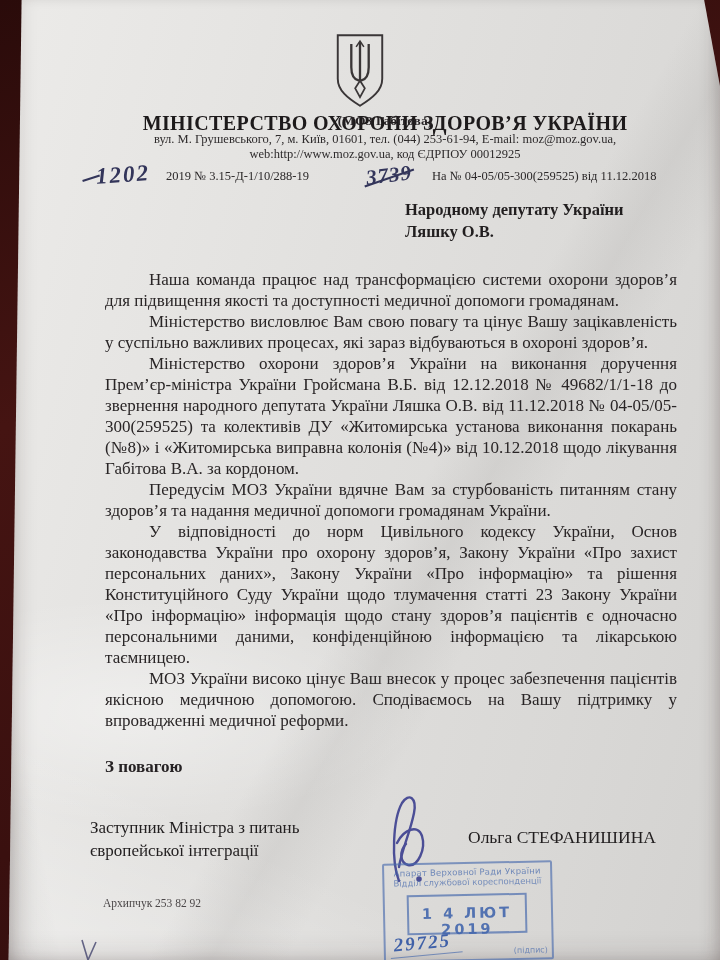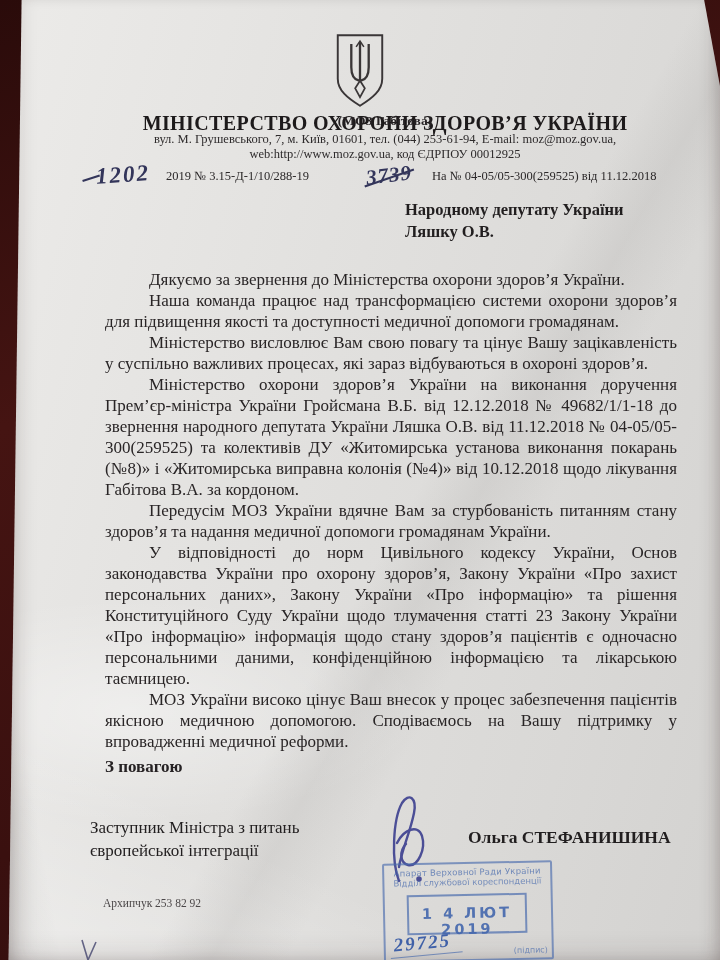--- a/index.html
+++ b/index.html
@@ -35,21 +35,21 @@
   .ref-out{left:166px;top:169px;font-size:12.5px;color:#2b2829;}
   .hw-3739{left:366px;top:163px;font-size:21px;font-weight:bold;transform:rotate(-7deg);letter-spacing:1px;}
   .hw-3739 .strike{position:absolute;left:-3px;top:14px;width:52px;height:2px;background:#33355a;transform:rotate(-12deg);}
   .ref-in{left:432px;top:169px;font-size:12.5px;color:#2b2829;}
   .addressee{left:405px;top:199px;font-weight:bold;font-size:16.5px;line-height:22px;color:#211e1f;}
   .salutation{left:105px;top:246px;width:570px;text-align:center;font-weight:bold;font-size:17.5px;color:#211e1f;}
   .body-text{left:105px;top:269px;width:572px;font-size:17px;line-height:21px;text-align:justify;color:#292526;}
   .body-text p{margin:0;text-indent:44px;}
   .closing{left:105px;top:757px;font-weight:bold;font-size:17px;}
   .sig-title{left:90px;top:816px;font-weight:normal;font-size:17px;line-height:23px;color:#211e1f;}
-  .sig-name{left:468px;top:827px;font-weight:bold;font-size:17.5px;color:#211e1f;}
+  .sig-name{left:468px;top:827px;font-weight:normal;font-size:17.5px;color:#211e1f;}
   .executor{left:103px;top:897px;font-size:11.5px;color:#4c4849;}
   .signature-ink{left:383px;top:791px;}
   .stamp{
     left:383px;top:862px;width:166px;height:95px;
     border:2px solid rgba(74,108,174,.65);border-radius:2px;
     transform:rotate(-1.2deg);color:#4a6cae;
     font-family:"DejaVu Sans", sans-serif;
   }
   .stamp-l1{position:absolute;top:3px;left:0;width:100%;text-align:center;font-size:8.5px;opacity:.75;letter-spacing:.2px;}
   .stamp-l2{position:absolute;top:13px;left:0;width:100%;text-align:center;font-size:8.5px;opacity:.7;}
@@ -94,21 +94,20 @@
     </div>
     <div class="abs ref-in">На № 04-05/05-300(259525) від 11.12.2018</div>
 
     <div class="abs addressee">
       <div>Народному депутату України</div>
       <div>Ляшку О.В.</div>
     </div>
 
 
     <div class="abs body-text">
-      <p>Дякуємо за звернення до Міністерства охорони здоров’я України.</p>
       <p>Наша команда працює над трансформацією системи охорони здоров’я для підвищення якості та доступності медичної допомоги громадянам.</p>
       <p>Міністерство висловлює Вам свою повагу та цінує Вашу зацікавленість у суспільно важливих процесах, які зараз відбуваються в охороні здоров’я.</p>
       <p>Міністерство охорони здоров’я України на виконання доручення Прем’єр-міністра України Гройсмана В.Б. від 12.12.2018 № 49682/1/1-18 до звернення народного депутата України Ляшка О.В. від 11.12.2018 № 04-05/05-300(259525) та колективів ДУ «Житомирська установа виконання покарань (№8)» і «Житомирська виправна колонія (№4)» від 10.12.2018 щодо лікування Габітова В.А. за кордоном.</p>
       <p>Передусім МОЗ України вдячне Вам за стурбованість питанням стану здоров’я та надання медичної допомоги громадянам України.</p>
       <p>У відповідності до норм Цивільного кодексу України, Основ законодавства України про охорону здоров’я, Закону України «Про захист персональних даних», Закону України «Про інформацію» та рішення Конституційного Суду України щодо тлумачення статті 23 Закону України «Про інформацію» інформація щодо стану здоров’я пацієнтів є одночасно персональними даними, конфіденційною інформацією та лікарською таємницею.</p>
       <p>МОЗ України високо цінує Ваш внесок у процес забезпечення пацієнтів якісною медичною допомогою. Сподіваємось на Вашу підтримку у впровадженні медичної реформи.</p>
     </div>
 
     <div class="abs closing">З повагою</div>
 

